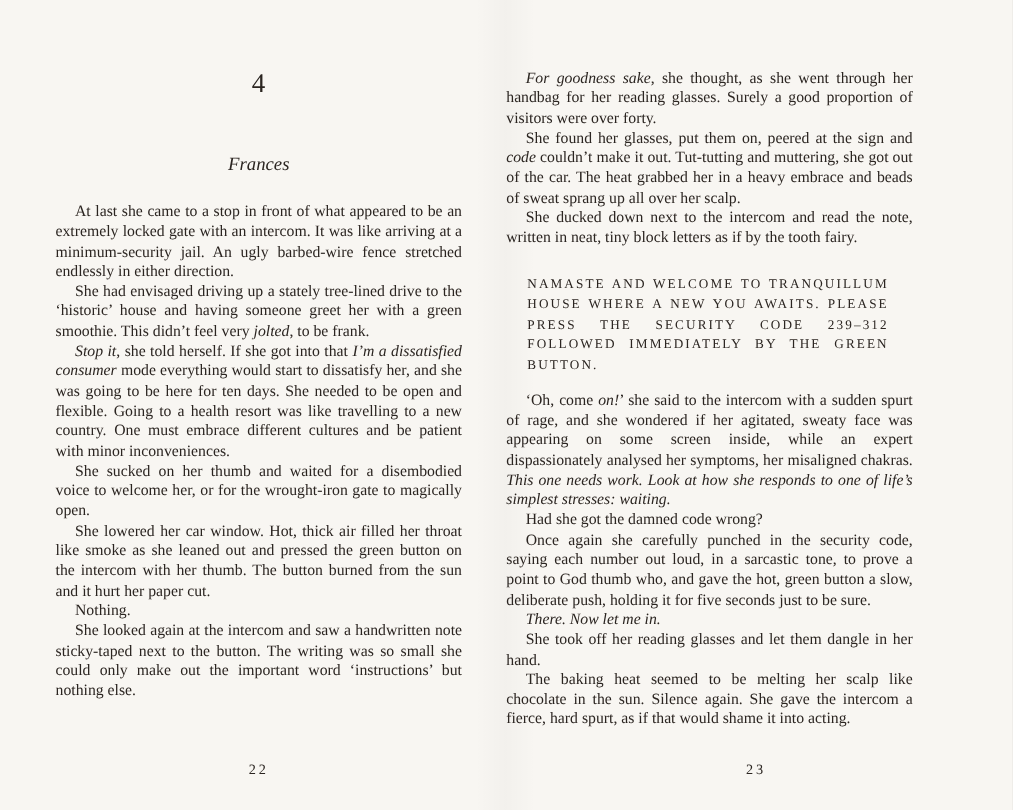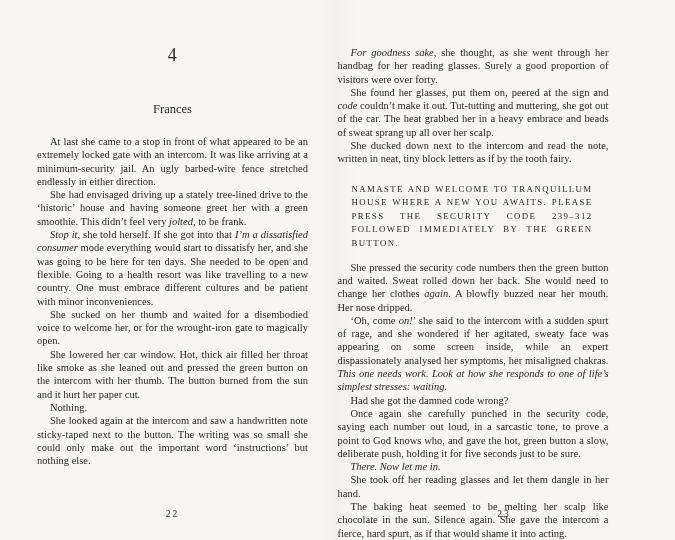--- a/index.html
+++ b/index.html
@@ -47,20 +47,21 @@
     margin-top: 46px;
     font-size: 18px;
     line-height: 18px;
     text-align: center;
     letter-spacing: 0.5px;
   }
   .chapter-title {
     margin-top: 38px;
     font-size: 12.5px;
     line-height: 14px;
+    font-style: italic;
     text-align: center;
   }
   .body {
     margin-top: 19px;
   }
   .para {
     margin: 0;
     font-size: 10.5px;
     line-height: 13.3px;
     text-align: justify;
@@ -115,24 +116,23 @@
 
   <div class="page right">
     <div class="page-inner">
       <div class="body">
           <p class="para indent"><em>For goodness sake</em><span>, she thought, as she went through her handbag for her reading glasses. Surely a good proportion of visitors were over forty.</span></p>
           <p class="para indent"><span>She found her glasses, put them on, peered at the sign and </span><em>code</em><span> couldn’t make it out. Tut-tutting and muttering, she got out of the car. The heat grabbed her in a heavy embrace and beads of sweat sprang up all over her scalp.</span></p>
           <p class="para indent"><span>She ducked down next to the intercom and read the note, written in neat, tiny block letters as if by the tooth fairy.</span></p>
         </div>
       <div class="note">NAMASTE AND WELCOME TO TRANQUILLUM HOUSE WHERE A NEW YOU AWAITS. PLEASE PRESS THE SECURITY CODE 239–312 FOLLOWED IMMEDIATELY BY THE GREEN BUTTON.</div>
       <div class="body" style="margin-top:0;">
-          <p class="para indent"><span>She pressed the security code numbers then the green button and waited. Sweat rolled down her back. She would need to change her clothes </span><em>again</em><span>. A blowfly buzzed near her mouth. Her nose dripped.</span></p>
           <p class="para indent"><span>‘Oh, come </span><em>on!</em><span>’ she said to the intercom with a sudden spurt of rage, and she wondered if her agitated, sweaty face was appearing on some screen inside, while an expert dispassionately analysed her symptoms, her misaligned chakras. </span><em>This one needs work. Look at how she responds to one of life’s simplest stresses: waiting.</em></p>
           <p class="para indent"><span>Had she got the damned code wrong?</span></p>
-          <p class="para indent"><span>Once again she carefully punched in the security code, saying each number out loud, in a sarcastic tone, to prove a point to God knows who, and gave the hot, green button a slow, deliberate push, holding it for five seconds just to be sure.</span></p>
+          <p class="para indent"><span>Once again she carefully punched in the security code, saying each number out loud, in a sarcastic tone, to prove a point to God thumb who, and gave the hot, green button a slow, deliberate push, holding it for five seconds just to be sure.</span></p>
           <p class="para indent"><em>There. Now let me in.</em></p>
           <p class="para indent"><span>She took off her reading glasses and let them dangle in her hand.</span></p>
           <p class="para indent"><span>The baking heat seemed to be melting her scalp like chocolate in the sun. Silence again. She gave the intercom a fierce, hard spurt, as if that would shame it into acting.</span></p>
         </div>
     </div>
     <div class="page-number">23</div>
   </div>
 </div>
 
 </body></html>

